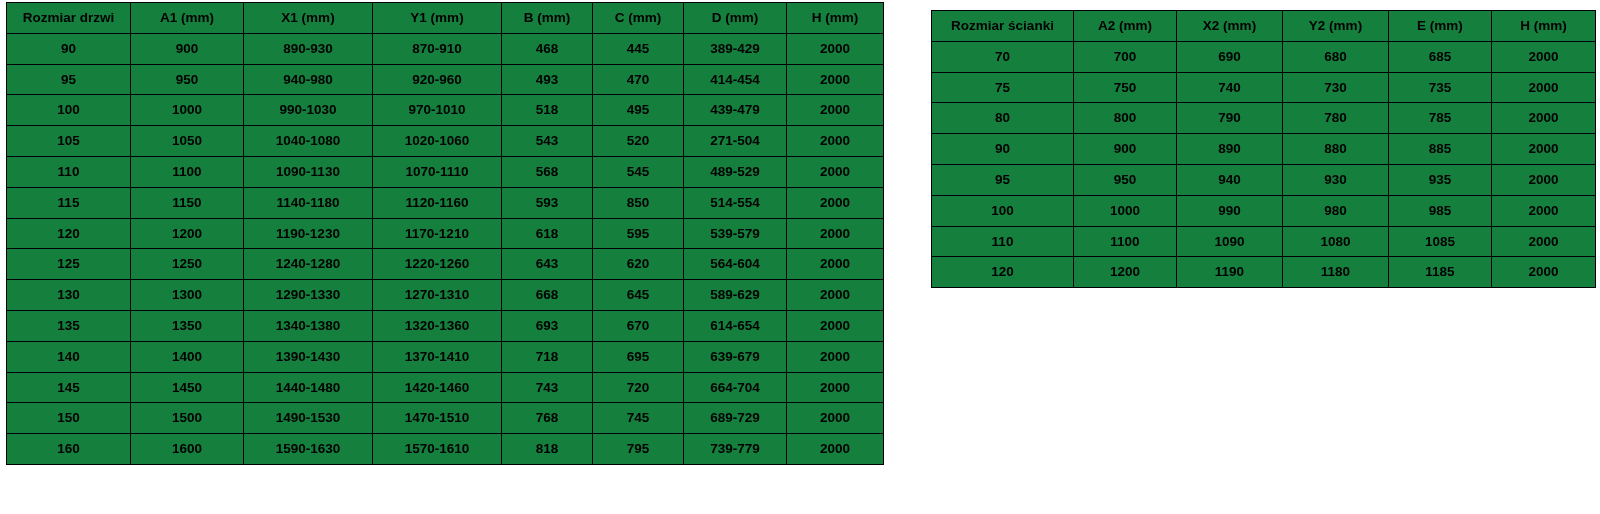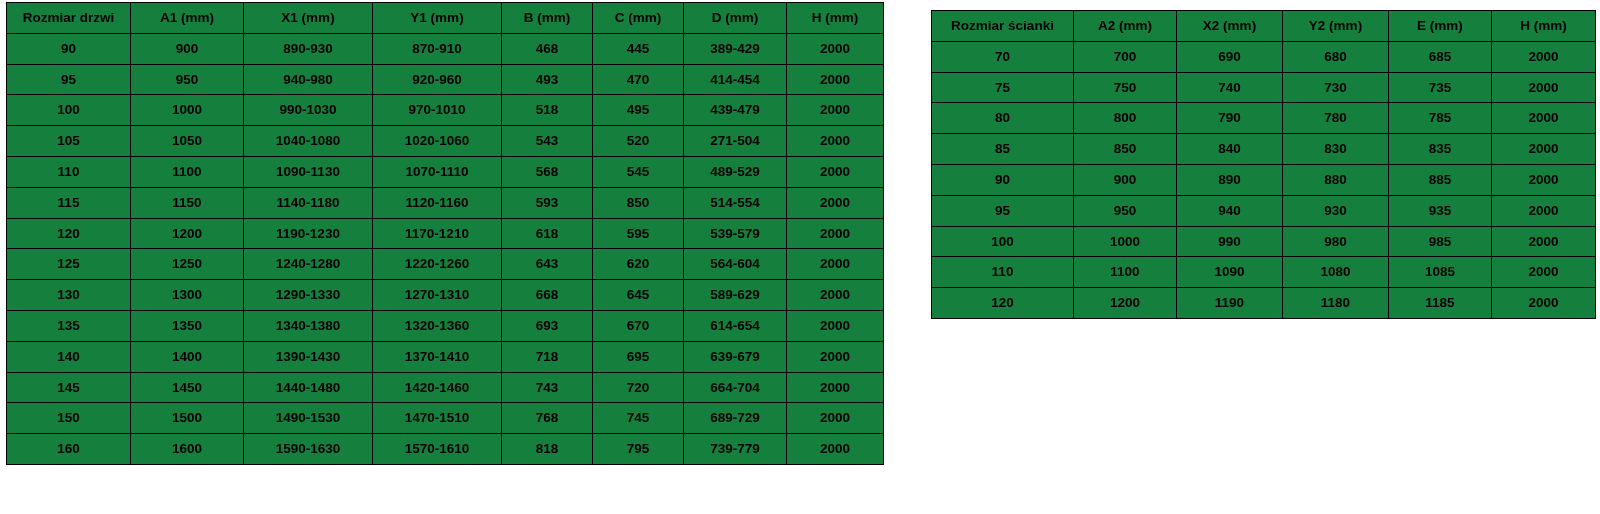--- a/index.html
+++ b/index.html
@@ -282,28 +282,20 @@
         </tr>
         <tr>
           <td>80</td>
           <td>800</td>
           <td>790</td>
           <td>780</td>
           <td>785</td>
           <td>2000</td>
         </tr>
         <tr>
-          <td>85</td>
-          <td>850</td>
-          <td>840</td>
-          <td>830</td>
-          <td>835</td>
-          <td>2000</td>
-        </tr>
-        <tr>
           <td>90</td>
           <td>900</td>
           <td>890</td>
           <td>880</td>
           <td>885</td>
           <td>2000</td>
         </tr>
         <tr>
           <td>95</td>
           <td>950</td>

